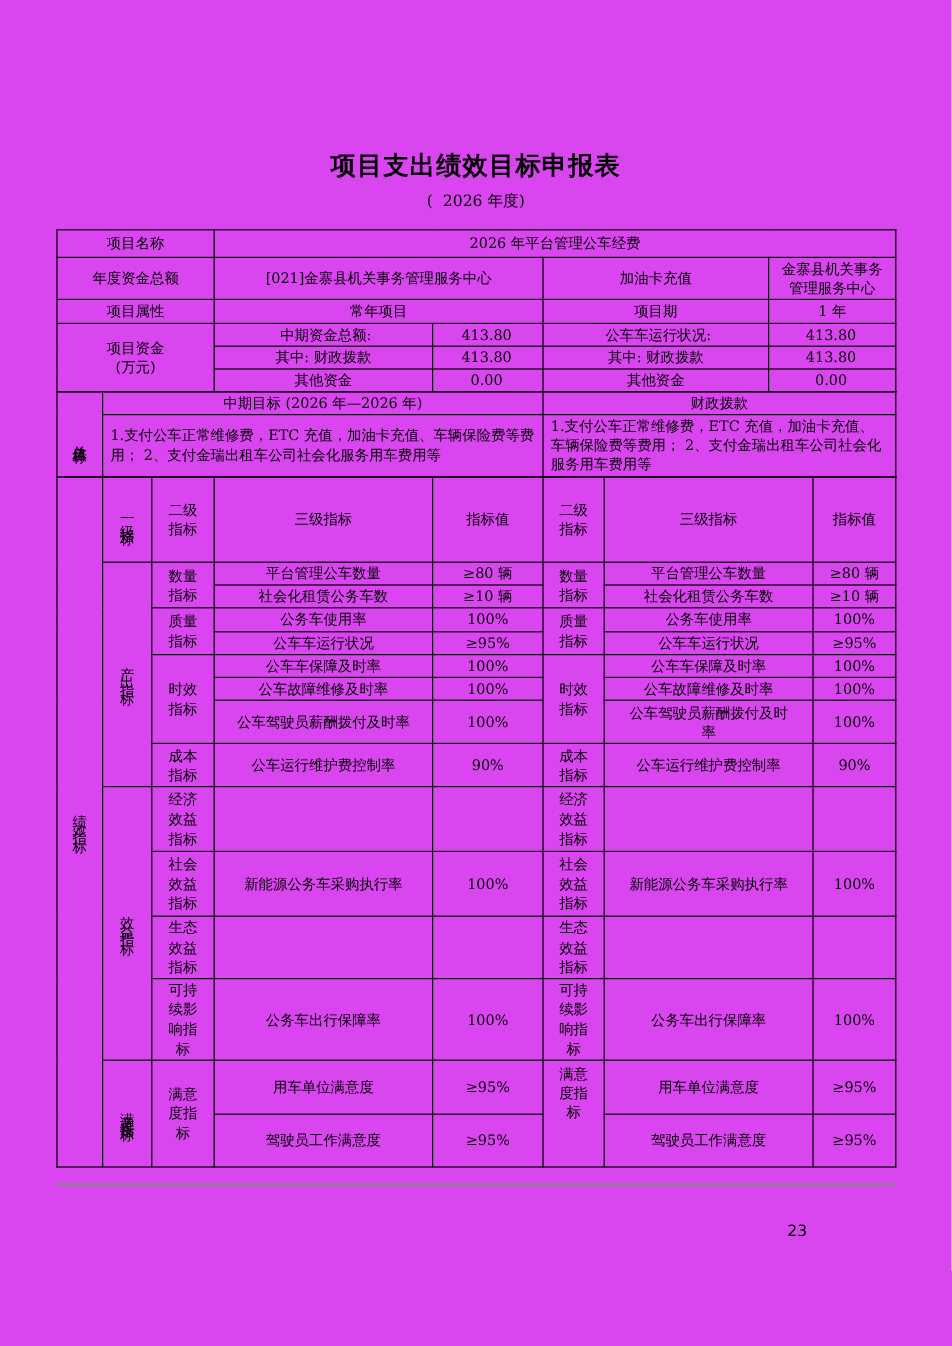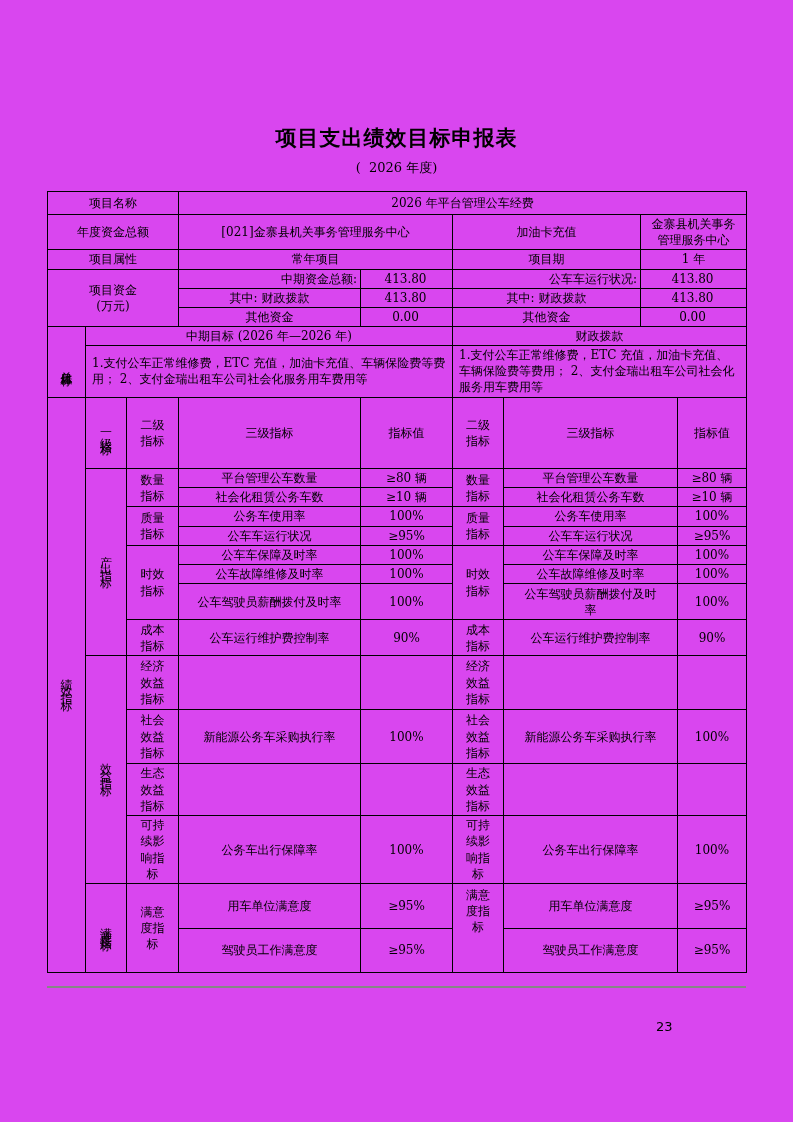--- a/index.html
+++ b/index.html
@@ -19,21 +19,21 @@
   table.tbl {
     border-collapse:collapse; table-layout:fixed; width:699px;
     margin-top:-1px; empty-cells:show;
   }
   table.tbl.first { margin-top:14px; }
   .tbl td {
     border:1px solid #000; font-size:12px; line-height:1.35;
     text-align:center; vertical-align:middle; padding:1px 3px;
     overflow:hidden; word-break:break-all;
   }
-  td.lab { text-align:right; padding-left:7px; }
+  td.lab { text-align:center; padding-left:7px; }
   td.num { text-align:center; padding-right:5px; }
   td.pre { white-space:pre-line; }
   td.goal { text-align:left; padding:2px 6px; line-height:1.3; }
   td.top { vertical-align:top; padding-top:3px; }
   .v { writing-mode:vertical-rl; text-orientation:upright; display:inline-block; line-height:1; }
   .sp0 { letter-spacing:1px; }
   .sp2 { letter-spacing:3px; }
   .sp6 { letter-spacing:7px; }
   .w2  { display:inline-block; width:2.05em; text-align:center; line-height:1.35; }
   .w7  { display:inline-block; width:7.3em; text-align:center; }

